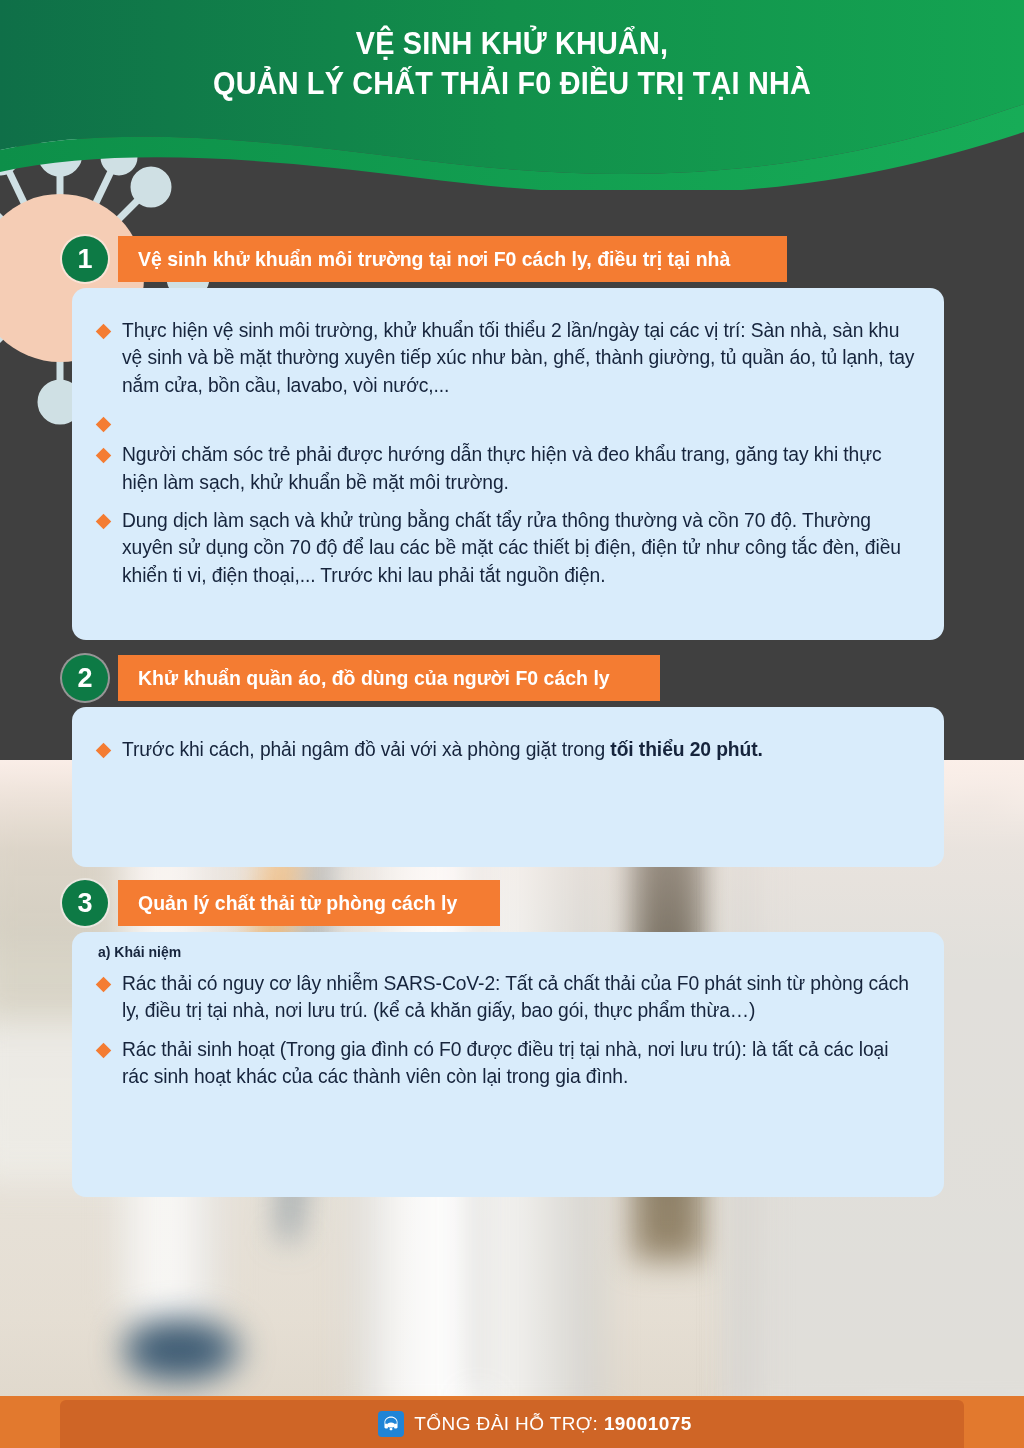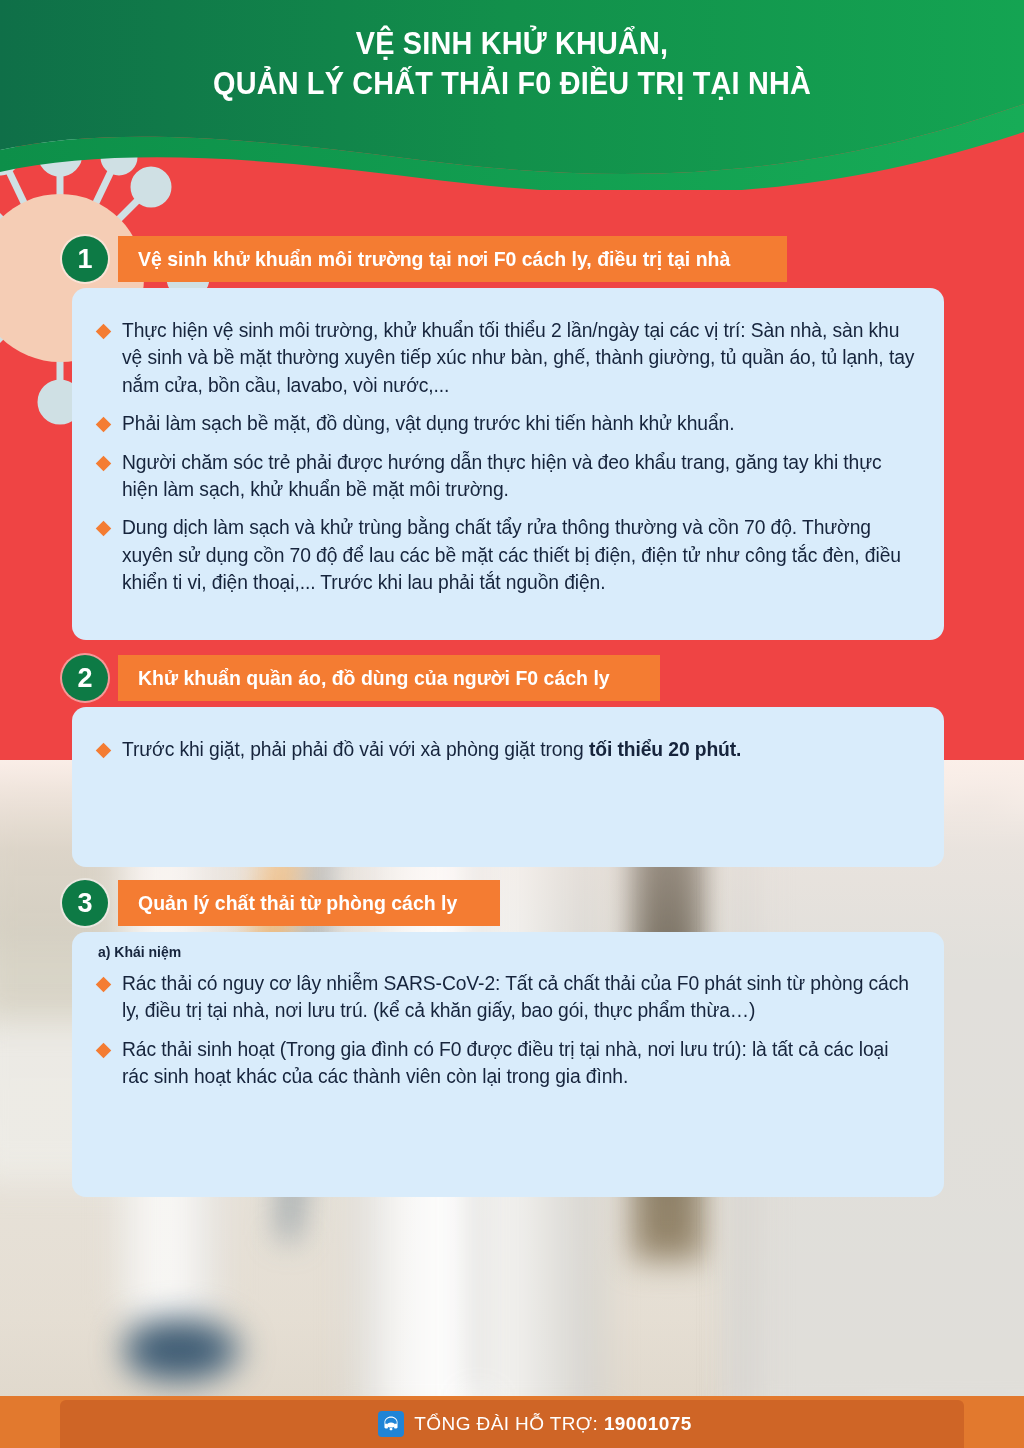--- a/index.html
+++ b/index.html
@@ -15,21 +15,21 @@
     background: #fdeee8;
     position: relative;
   }
 
   .poster {
     position: absolute;
     inset: 0;
     width: 1024px;
     height: 1448px;
     overflow: hidden;
-    background: #ef4444;
+    background: #404040;
   }
 
   
   .photo-bg {
     position: absolute;
     left: 0;
     top: 760px;
     width: 1024px;
     height: 688px;
     overflow: hidden;
@@ -337,21 +337,20 @@
         </div>
       </div>
       <div class="panel" style="top:52px; height:352px;">
         <div class="bullets">
           <div class="bullet">
             <div class="diamond"></div>
             <div class="btext">Thực hiện vệ sinh môi trường, khử khuẩn tối thiểu 2 lần/ngày tại các vị trí: Sàn nhà, sàn khu vệ sinh và bề mặt thường xuyên tiếp xúc như bàn, ghế, thành giường, tủ quần áo, tủ lạnh, tay nắm cửa, bồn cầu, lavabo, vòi nước,...</div>
           </div>
           <div class="bullet">
             <div class="diamond"></div>
-            <div class="btext">Phải làm sạch bề mặt, đồ dùng, vật dụng trước khi tiến hành khử khuẩn.</div>
           </div>
           <div class="bullet">
             <div class="diamond"></div>
             <div class="btext">Người chăm sóc trẻ phải được hướng dẫn thực hiện và đeo khẩu trang, găng tay khi thực hiện làm sạch, khử khuẩn bề mặt môi trường.</div>
           </div>
           <div class="bullet">
             <div class="diamond"></div>
             <div class="btext">Dung dịch làm sạch và khử trùng bằng chất tẩy rửa thông thường và cồn 70 độ. Thường xuyên sử dụng cồn 70 độ để lau các bề mặt các thiết bị điện, điện tử như công tắc đèn, điều khiển ti vi, điện thoại,... Trước khi lau phải tắt nguồn điện.</div>
           </div>
         </div>
@@ -363,21 +362,21 @@
         <div class="num-badge">2</div>
         <div class="sec-title-bar">
           <span>Khử khuẩn quần áo, đồ dùng của người F0 cách ly</span>
         </div>
       </div>
       <div class="panel" style="top:52px; height:160px;">
         <div class="bullets">
           <div class="bullet">
             <div class="diamond"></div>
             <div class="btext">
-              <span>Trước khi giặt, phải phải đồ vải với xà phòng giặt trong </span><b>tối thiểu 20 phút.</b>
+              <span>Trước khi cách, phải ngâm đồ vải với xà phòng giặt trong </span><b>tối thiểu 20 phút.</b>
             </div>
           </div>
         </div>
       </div>
     </div>
 
     <div class="section" style="top:880px;">
       <div class="sec-header-row">
         <div class="num-badge">3</div>
         <div class="sec-title-bar">

